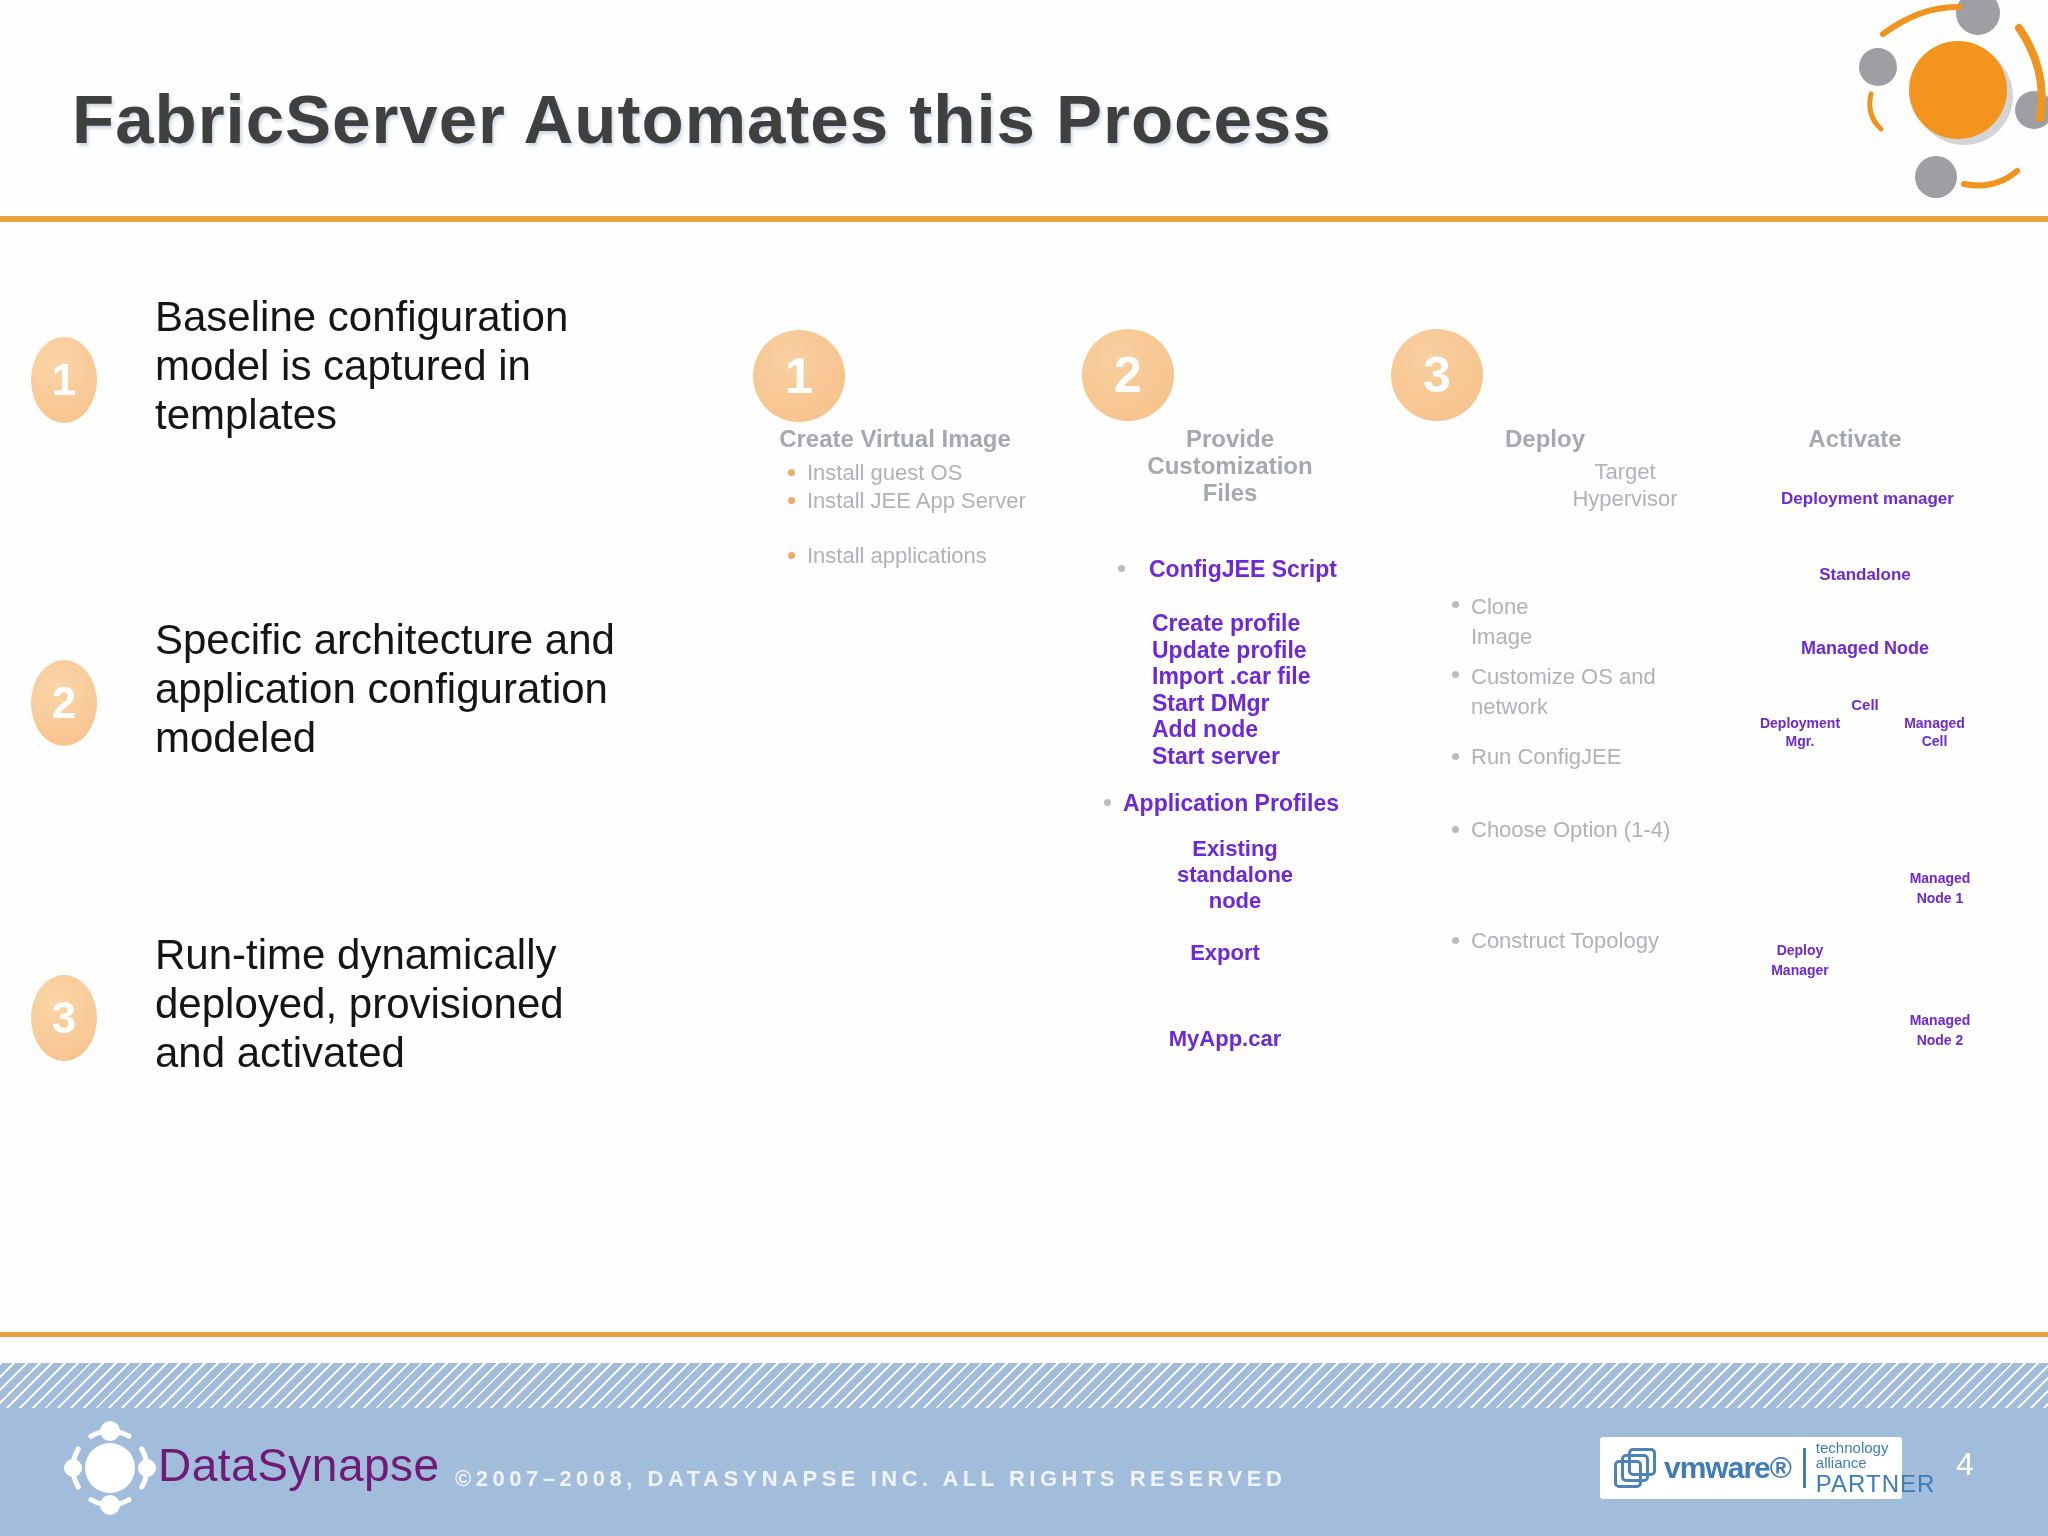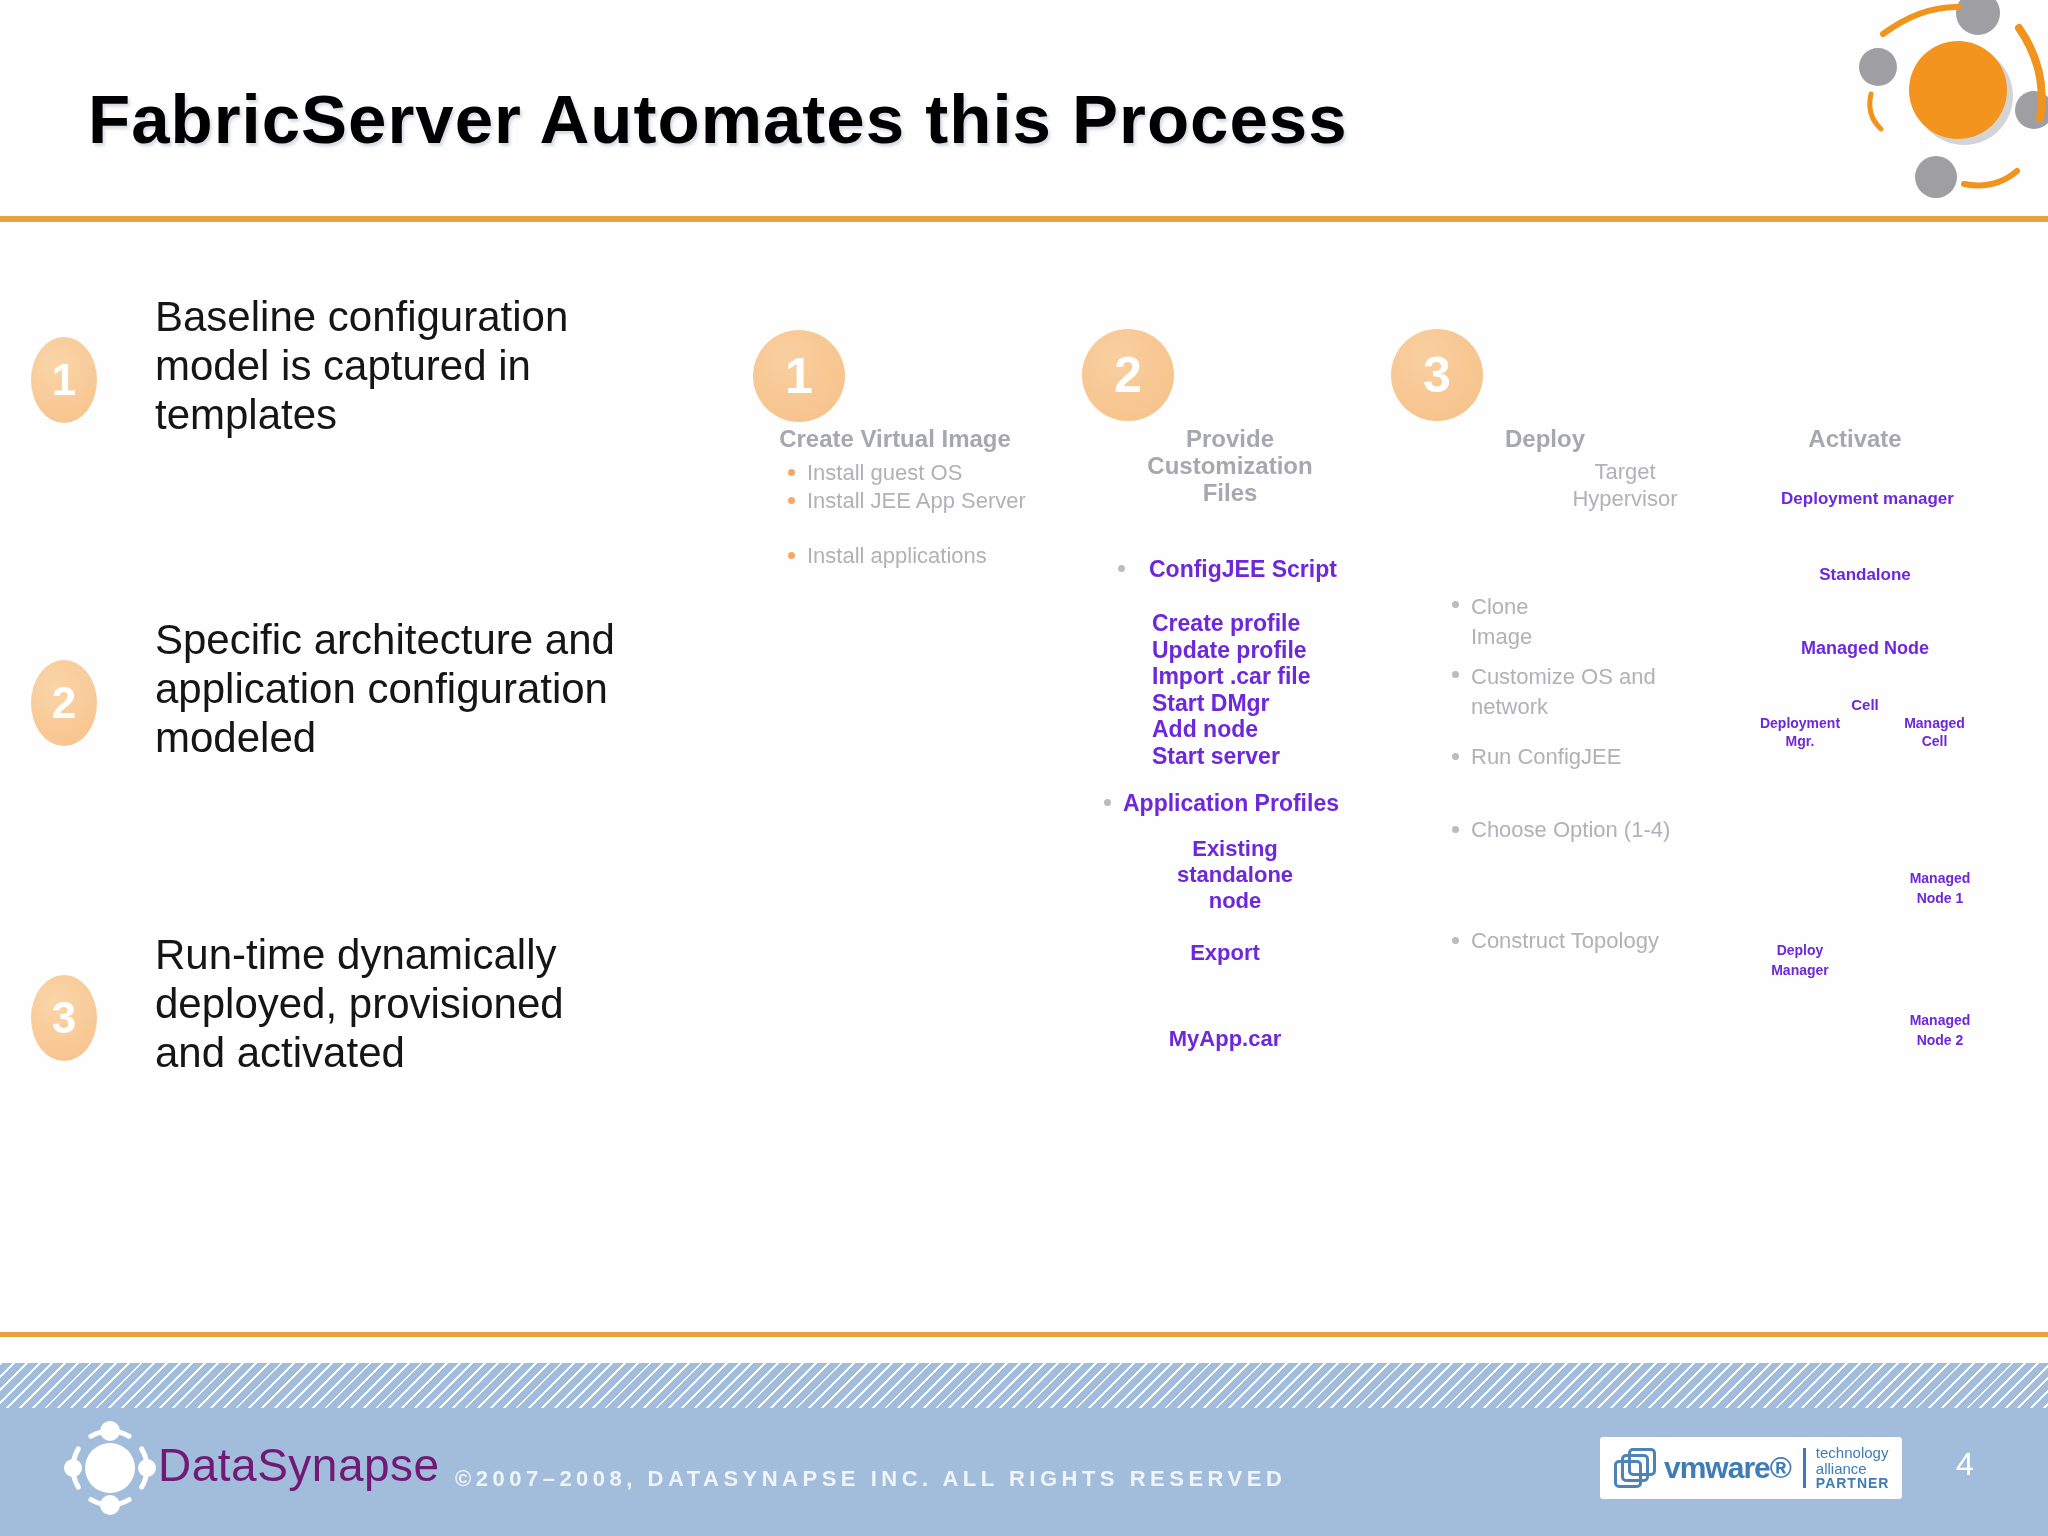--- a/index.html
+++ b/index.html
@@ -2,22 +2,22 @@
 <html><head>
 <meta charset="utf-8">
 <style>
   html,body{margin:0;padding:0;background:#ffffff;}
   body{width:2048px;height:1536px;overflow:hidden;position:relative;
        font-family:"Liberation Sans", sans-serif;}
   .abs{position:absolute;}
   .slide{position:absolute;left:0;top:0;width:2048px;height:1536px;background:#fefefe;}
 
   
-  .title{left:72px;top:80px;font-size:69px;font-weight:bold;color:#000000;
-         letter-spacing:1px;text-shadow:2px 3px 3px rgba(120,140,170,.30);white-space:nowrap;margin-left:16px;}
+  .title{left:72px;top:80px;font-size:69px;font-weight:bold;color:#404040;
+         letter-spacing:1px;text-shadow:2px 3px 3px rgba(120,140,170,.30);white-space:nowrap;}
   .head-rule{left:0;top:216px;width:2048px;height:4px;background:#E8A243;
              border-bottom:2px solid rgba(232,162,67,.30);}
 
   
   .num-ellipse{width:66px;height:86px;border-radius:50%;
                background:radial-gradient(circle at 38% 32%, #FAD5A8, #F7C18A);
                color:#ffffff;font-weight:bold;font-size:44px;text-align:center;line-height:86px;}
   .left-text{font-size:42px;color:#151515;line-height:49px;white-space:pre-line;}
 
   
@@ -47,21 +47,21 @@
             display:flex;align-items:center;padding:0 14px;box-sizing:border-box;}
   .vm-icon{position:relative;width:44px;height:42px;flex:0 0 auto;}
   .vm-icon i{position:absolute;width:22px;height:22px;border:3px solid #4E83B8;border-radius:5px;background:transparent;}
   .vm-icon .s1{left:0;top:13px;}
   .vm-icon .s2{left:7px;top:7px;}
   .vm-icon .s3{left:14px;top:1px;}
   .vm-name{font-size:30px;font-weight:bold;color:#3F7CB7;margin-left:6px;letter-spacing:-1px;}
   .vm-div{width:3px;height:40px;background:#3F7CB7;margin:0 10px 0 12px;flex:0 0 auto;}
   .vm-right{display:flex;flex-direction:column;line-height:1.05;}
   .vm-l1{font-size:15px;color:#3F7CB7;}
-  .vm-l2{font-size:14px;font-weight:bold;color:#3F7CB7;letter-spacing:1px;}
+  .vm-l2{font-size:24px;font-weight:normal;color:#3F7CB7;letter-spacing:1px;}
 </style>
 </head>
 <body>
 
 <div class="slide">
 
   <div class="abs title">FabricServer Automates this Process</div>
 
   <svg class="abs" style="left:1833px;top:0;" width="215" height="230" viewBox="0 0 215 230">
     <circle cx="131" cy="96" r="49" fill="rgba(150,150,155,.40)"></circle>

